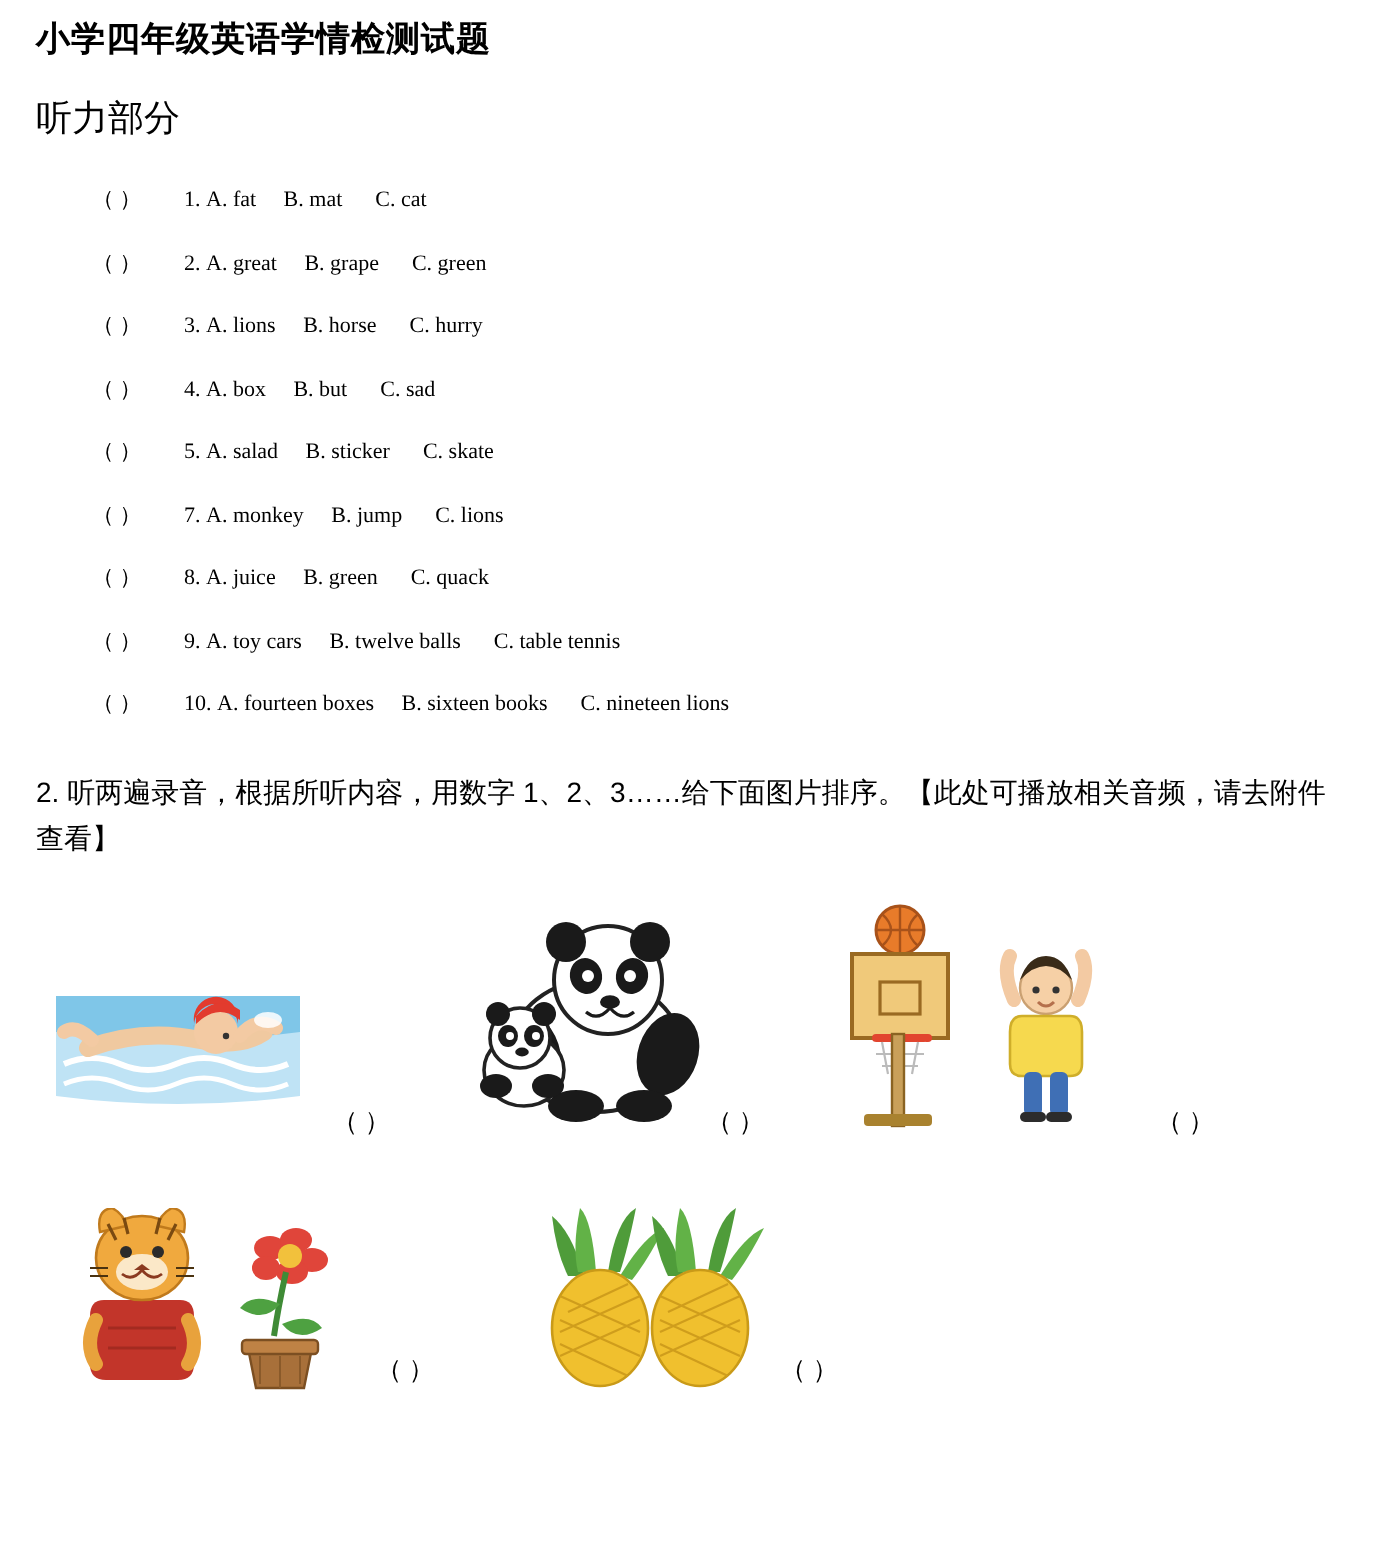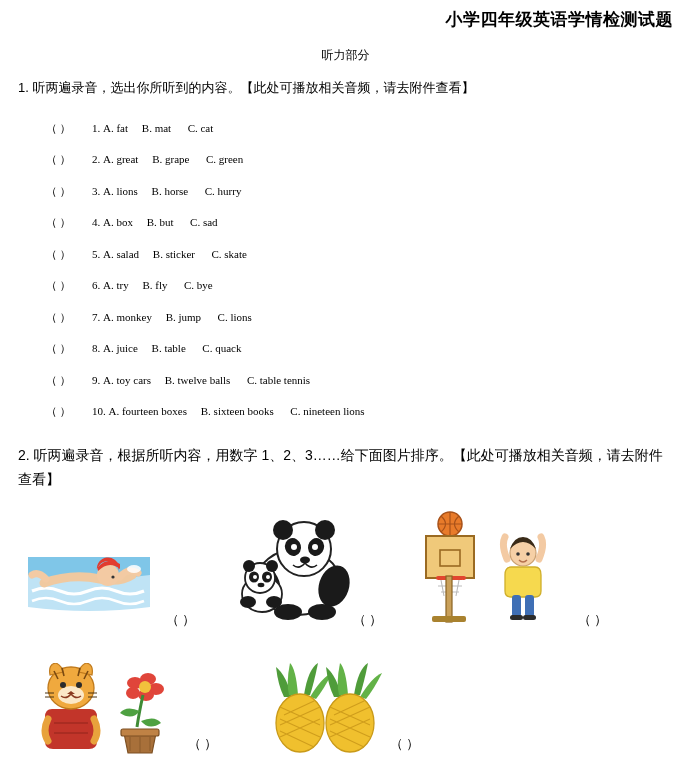--- a/index.html
+++ b/index.html
@@ -16,30 +16,29 @@
     position: relative;
   }
   .page {
     width: 691px;
     height: 771px;
     position: relative;
     box-sizing: border-box;
     padding: 0 18px;
   }
   .doc-title {
-    text-align: right;
+    text-align: left;
     font-family: "Liberation Sans", sans-serif;
     font-weight: bold;
     font-size: 17px;
     margin-top: 8px;
     letter-spacing: 0.5px;
   }
   .section-title {
-    text-align: center;
-    font-size: 12px;
+    font-size: 18px;
     margin-top: 16px;
     font-family: Liberation Sans, sans-serif;
   }
   .question-line {
     font-size: 13px;
     margin-top: 14px;
     line-height: 1.6;
     font-family: "Liberation Sans", sans-serif;
   }
   .q2-line {
@@ -99,21 +98,20 @@
 </style>
 </head>
 <body>
 
 <div class="page">
 
   <div class="doc-title">小学四年级英语学情检测试题</div>
 
   <div class="section-title">听力部分</div>
 
-  <div class="question-line">1. 听两遍录音，选出你所听到的内容。【此处可播放相关音频，请去附件查看】</div>
 
   <div class="choice-list">
 
     <div class="choice-row">
       <span class="paren">（      ）</span><span class="num">1.</span>&nbsp;<span class="opt-a">A. fat</span>&nbsp;&nbsp;&nbsp;&nbsp;&nbsp;<span class="opt-b">B. mat</span>&nbsp;&nbsp;&nbsp;&nbsp;&nbsp;&nbsp;<span class="opt-c">C. cat</span>
     </div>
 
     <div class="choice-row">
       <span class="paren">（      ）</span><span class="num">2.</span>&nbsp;<span class="opt-a">A. great</span>&nbsp;&nbsp;&nbsp;&nbsp;&nbsp;<span class="opt-b">B. grape</span>&nbsp;&nbsp;&nbsp;&nbsp;&nbsp;&nbsp;<span class="opt-c">C. green</span>
     </div>
@@ -123,30 +121,27 @@
     </div>
 
     <div class="choice-row">
       <span class="paren">（      ）</span><span class="num">4.</span>&nbsp;<span class="opt-a">A. box</span>&nbsp;&nbsp;&nbsp;&nbsp;&nbsp;<span class="opt-b">B. but</span>&nbsp;&nbsp;&nbsp;&nbsp;&nbsp;&nbsp;<span class="opt-c">C. sad</span>
     </div>
 
     <div class="choice-row">
       <span class="paren">（      ）</span><span class="num">5.</span>&nbsp;<span class="opt-a">A. salad</span>&nbsp;&nbsp;&nbsp;&nbsp;&nbsp;<span class="opt-b">B. sticker</span>&nbsp;&nbsp;&nbsp;&nbsp;&nbsp;&nbsp;<span class="opt-c">C. skate</span>
     </div>
 
-    <div class="choice-row">
-      <span class="paren">（      ）</span><span class="num">6.</span>&nbsp;<span class="opt-a">A. try</span>&nbsp;&nbsp;&nbsp;&nbsp;&nbsp;<span class="opt-b">B. fly</span>&nbsp;&nbsp;&nbsp;&nbsp;&nbsp;&nbsp;<span class="opt-c">C. bye</span>
-    </div>
 
     <div class="choice-row">
       <span class="paren">（      ）</span><span class="num">7.</span>&nbsp;<span class="opt-a">A. monkey</span>&nbsp;&nbsp;&nbsp;&nbsp;&nbsp;<span class="opt-b">B. jump</span>&nbsp;&nbsp;&nbsp;&nbsp;&nbsp;&nbsp;<span class="opt-c">C. lions</span>
     </div>
 
     <div class="choice-row">
-      <span class="paren">（      ）</span><span class="num">8.</span>&nbsp;<span class="opt-a">A. juice</span>&nbsp;&nbsp;&nbsp;&nbsp;&nbsp;<span class="opt-b">B. table</span>&nbsp;&nbsp;&nbsp;&nbsp;&nbsp;&nbsp;<span class="opt-c">C. quack</span>
+      <span class="paren">（      ）</span><span class="num">8.</span>&nbsp;<span class="opt-a">A. juice</span>&nbsp;&nbsp;&nbsp;&nbsp;&nbsp;<span class="opt-b">B. green</span>&nbsp;&nbsp;&nbsp;&nbsp;&nbsp;&nbsp;<span class="opt-c">C. quack</span>
     </div>
 
     <div class="choice-row">
       <span class="paren">（      ）</span><span class="num">9.</span>&nbsp;<span class="opt-a">A. toy cars</span>&nbsp;&nbsp;&nbsp;&nbsp;&nbsp;<span class="opt-b">B. twelve balls</span>&nbsp;&nbsp;&nbsp;&nbsp;&nbsp;&nbsp;<span class="opt-c">C. table tennis</span>
     </div>
 
     <div class="choice-row">
       <span class="paren">（      ）</span><span class="num">10.</span>&nbsp;<span class="opt-a">A. fourteen boxes</span>&nbsp;&nbsp;&nbsp;&nbsp;&nbsp;<span class="opt-b">B. sixteen books</span>&nbsp;&nbsp;&nbsp;&nbsp;&nbsp;&nbsp;<span class="opt-c">C. nineteen lions</span>
     </div>
 

